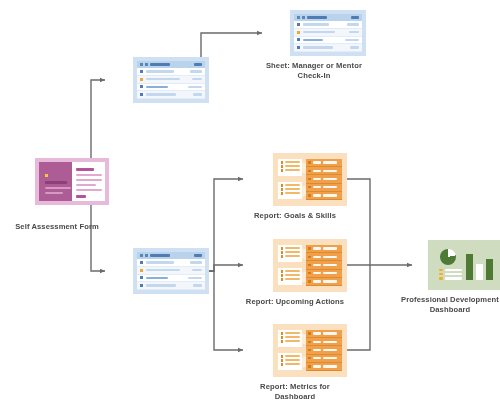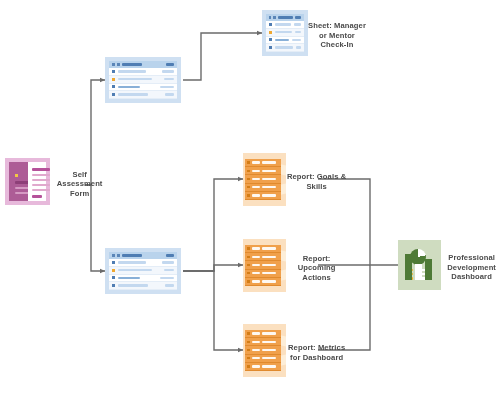--- a/index.html
+++ b/index.html
@@ -2,21 +2,21 @@
 <html><head>
 <meta charset="utf-8">
 <style>
   html,body{margin:0;padding:0;background:#ffffff;}
   body{width:500px;height:400px;overflow:hidden;
        font-family:"Liberation Sans","DejaVu Sans",sans-serif;}
   #canvas{position:relative;width:500px;height:400px;background:#ffffff;}
 
   svg.wires{position:absolute;left:0;top:0;width:500px;height:400px;pointer-events:none;}
 
-  .node{position:absolute;display:flex;flex-direction:row;align-items:center;}
+  .node{position:absolute;display:flex;flex-direction:column;align-items:flex-end;}
   .icon{position:relative;overflow:hidden;}
   .caption{margin-top:5px;text-align:center;color:#4a4a4a;
            font-size:7.6px;line-height:9.6px;font-weight:bold;letter-spacing:.1px;
            width:104px;}
 
   
   .form-icon{width:74px;height:47px;background:#e7b9db;padding:4px;box-sizing:border-box;}
   .form-inner{display:flex;width:100%;height:100%;}
   .form-left{width:50%;height:100%;background:#ad5c96;position:relative;}
   .form-right{width:50%;height:100%;background:#ffffff;position:relative;}
@@ -86,21 +86,21 @@
       <path d="M183,271 L214,271 L214,265 L243,265"></path>
       <path d="M183,271 L214,271 L214,350 L243,350"></path>
       <path d="M318,179 L370,179 L370,265 L412,265"></path>
     </g>
     <g fill="none" stroke="#6b6b6b" stroke-width="1.4">
       <path d="M318,265 L370,265"></path>
       <path d="M318,350 L370,350 L370,265"></path>
     </g>
   </svg>
 
-  <div class="node" style="left:5px;top:158px;width:104px;">
+  <div class="node" style="left:5px;top:158px;width:104px;gap:12px;">
     <div class="icon form-icon">
       <div class="form-inner">
         <div class="form-left">
           <span class="dot" style="left:6px;top:12px;"></span>
           <span class="fl dark" style="left:6px;top:19px;width:22px;"></span>
           <span class="fl" style="left:6px;top:25px;width:26px;"></span>
           <span class="fl" style="left:6px;top:30px;width:18px;"></span>
         </div>
         <div class="form-right">
           <span class="fl hdr" style="left:4px;top:6px;width:18px;"></span>

